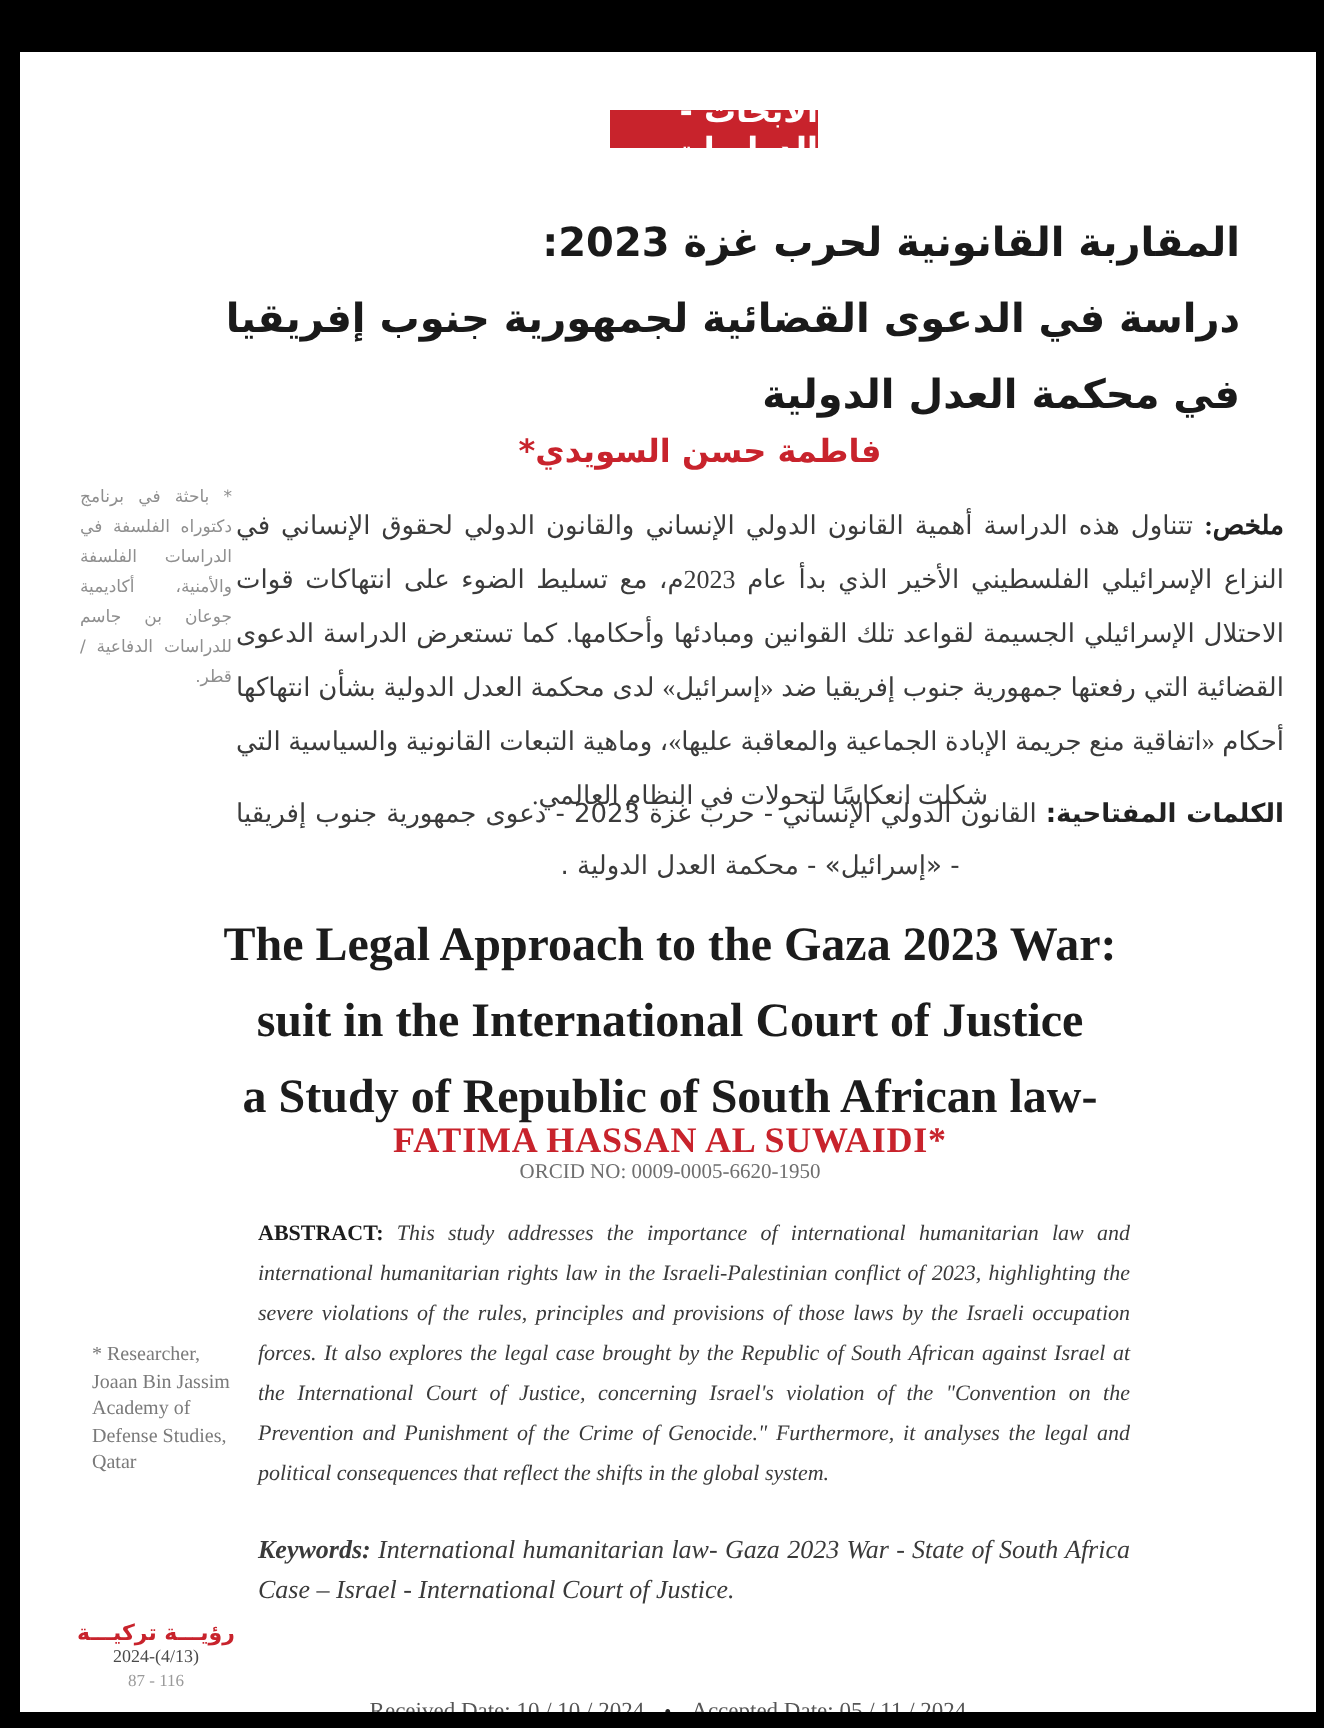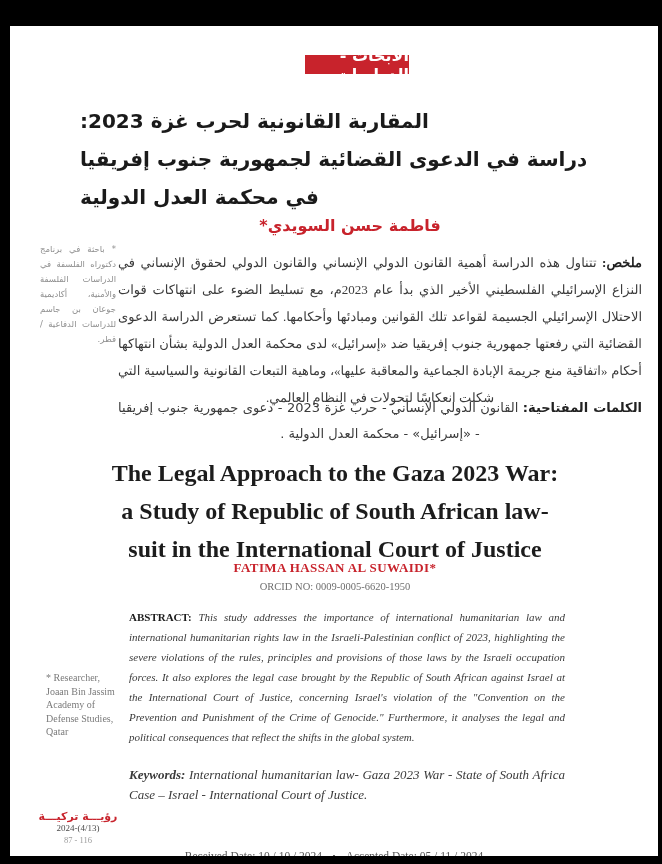--- a/index.html
+++ b/index.html
@@ -8,21 +8,21 @@
   .page{position:absolute;left:10px;top:26px;width:648px;height:830px;background:#fff;
         overflow:hidden;}
   .abs{position:absolute;}
 
   
   .badge{left:295px;top:29px;width:104px;height:19px;background:#c8232c;color:#fff;
          display:flex;align-items:center;justify-content:center;
          font-family:"DejaVu Sans",sans-serif;font-weight:bold;font-size:16px;direction:rtl;}
 
   
-  .title-ar{left:70px;top:76px;width:540px;text-align:left;direction:rtl;
+  .title-ar{left:70px;top:76px;width:540px;text-align:right;direction:rtl;
             font-family:"DejaVu Sans",sans-serif;font-weight:bold;font-size:20px;
             line-height:38px;color:#1a1a1a;}
   .author-ar{left:70px;top:190px;width:540px;text-align:center;direction:rtl;
              font-family:"DejaVu Sans",sans-serif;font-weight:bold;font-size:16px;
              color:#c8232c;}
 
   
   .par-ar{font-family:"DejaVu Sans",sans-serif;font-size:13px;line-height:27px;color:#3b3b3b;
           direction:rtl;text-align:justify;text-align-last:center;}
   .abstract-ar{left:108px;top:223px;width:524px;font-family:Liberation Serif, serif;}
@@ -31,21 +31,21 @@
 
   
   .note-ar{left:30px;top:216px;width:76px;direction:rtl;text-align:justify;
            font-family:"DejaVu Sans",sans-serif;font-size:8.5px;line-height:15px;color:#8f8f8f;}
   .note-en{left:36px;top:645px;width:74px;font-size:10px;line-height:13.5px;color:#7a7a7a;}
 
   
   .title-en{left:65px;top:428px;width:520px;text-align:center;font-weight:bold;
             font-size:24px;line-height:38px;color:#1c1c1c;}
   .author-en{left:65px;top:534px;width:520px;text-align:center;font-weight:bold;
-             font-size:13px;letter-spacing:.4px;color:#c8232c;}
+             font-size:18px;letter-spacing:.4px;color:#c8232c;}
   .orcid{left:65px;top:555px;width:520px;text-align:center;font-size:10.5px;color:#6e6e6e;}
   .abstract-en{left:119px;top:581px;width:436px;font-size:11px;line-height:20px;
                color:#3a3a3a;text-align:justify;font-style:italic;}
   .abstract-en .abs-label{font-style:normal;font-weight:bold;color:#1d1d1d;}
   .keywords-en{left:119px;top:739px;width:436px;font-size:13px;line-height:20px;
                color:#3a3a3a;font-style:italic;text-align:justify;}
   .keywords-en .kw-label{font-weight:bold;}
 
   
   .journal-box{left:26px;top:785px;width:84px;text-align:center;}
@@ -80,22 +80,22 @@
   <div class="abs par-ar abstract-ar">
     <span class="lead-ar">ملخص:</span><span> تتناول هذه الدراسة أهمية القانون الدولي الإنساني والقانون الدولي لحقوق الإنساني في النزاع الإسرائيلي الفلسطيني الأخير الذي بدأ عام 2023م، مع تسليط الضوء على انتهاكات قوات الاحتلال الإسرائيلي الجسيمة لقواعد تلك القوانين ومبادئها وأحكامها. كما تستعرض الدراسة الدعوى القضائية التي رفعتها جمهورية جنوب إفريقيا ضد «إسرائيل» لدى محكمة العدل الدولية بشأن انتهاكها أحكام «اتفاقية منع جريمة الإبادة الجماعية والمعاقبة عليها»، وماهية التبعات القانونية والسياسية التي شكلت انعكاسًا لتحولات في النظام العالمي.</span>
   </div>
 
   <div class="abs par-ar keywords-ar">
     <span class="lead-ar">الكلمات المفتاحية:</span><span> القانون الدولي الإنساني - حرب غزة 2023 - دعوى جمهورية جنوب إفريقيا - «إسرائيل» - محكمة العدل الدولية .</span>
   </div>
 
   <div class="abs title-en">
     <div>The Legal Approach to the Gaza 2023 War:</div>
+    <div>suit in the International Court of Justice</div>
     <div>a Study of Republic of South African law-</div>
-    <div>suit in the International Court of Justice</div>
   </div>
 
   <div class="abs author-en">FATIMA HASSAN AL SUWAIDI*</div>
   <div class="abs orcid">ORCID NO: 0009-0005-6620-1950</div>
 
   <div class="abs abstract-en">
     <span class="abs-label">ABSTRACT:</span><span> This study addresses the importance of international humanitarian law and international humanitarian rights law in the Israeli-Palestinian conflict of 2023, highlighting the severe violations of the rules, principles and provisions of those laws by the Israeli occupation forces. It also explores the legal case brought by the Republic of South African against Israel at the International Court of Justice, concerning Israel's violation of the "Convention on the Prevention and Punishment of the Crime of Genocide." Furthermore, it analyses the legal and political consequences that reflect the shifts in the global system.</span>
   </div>
 
   <div class="abs keywords-en">

